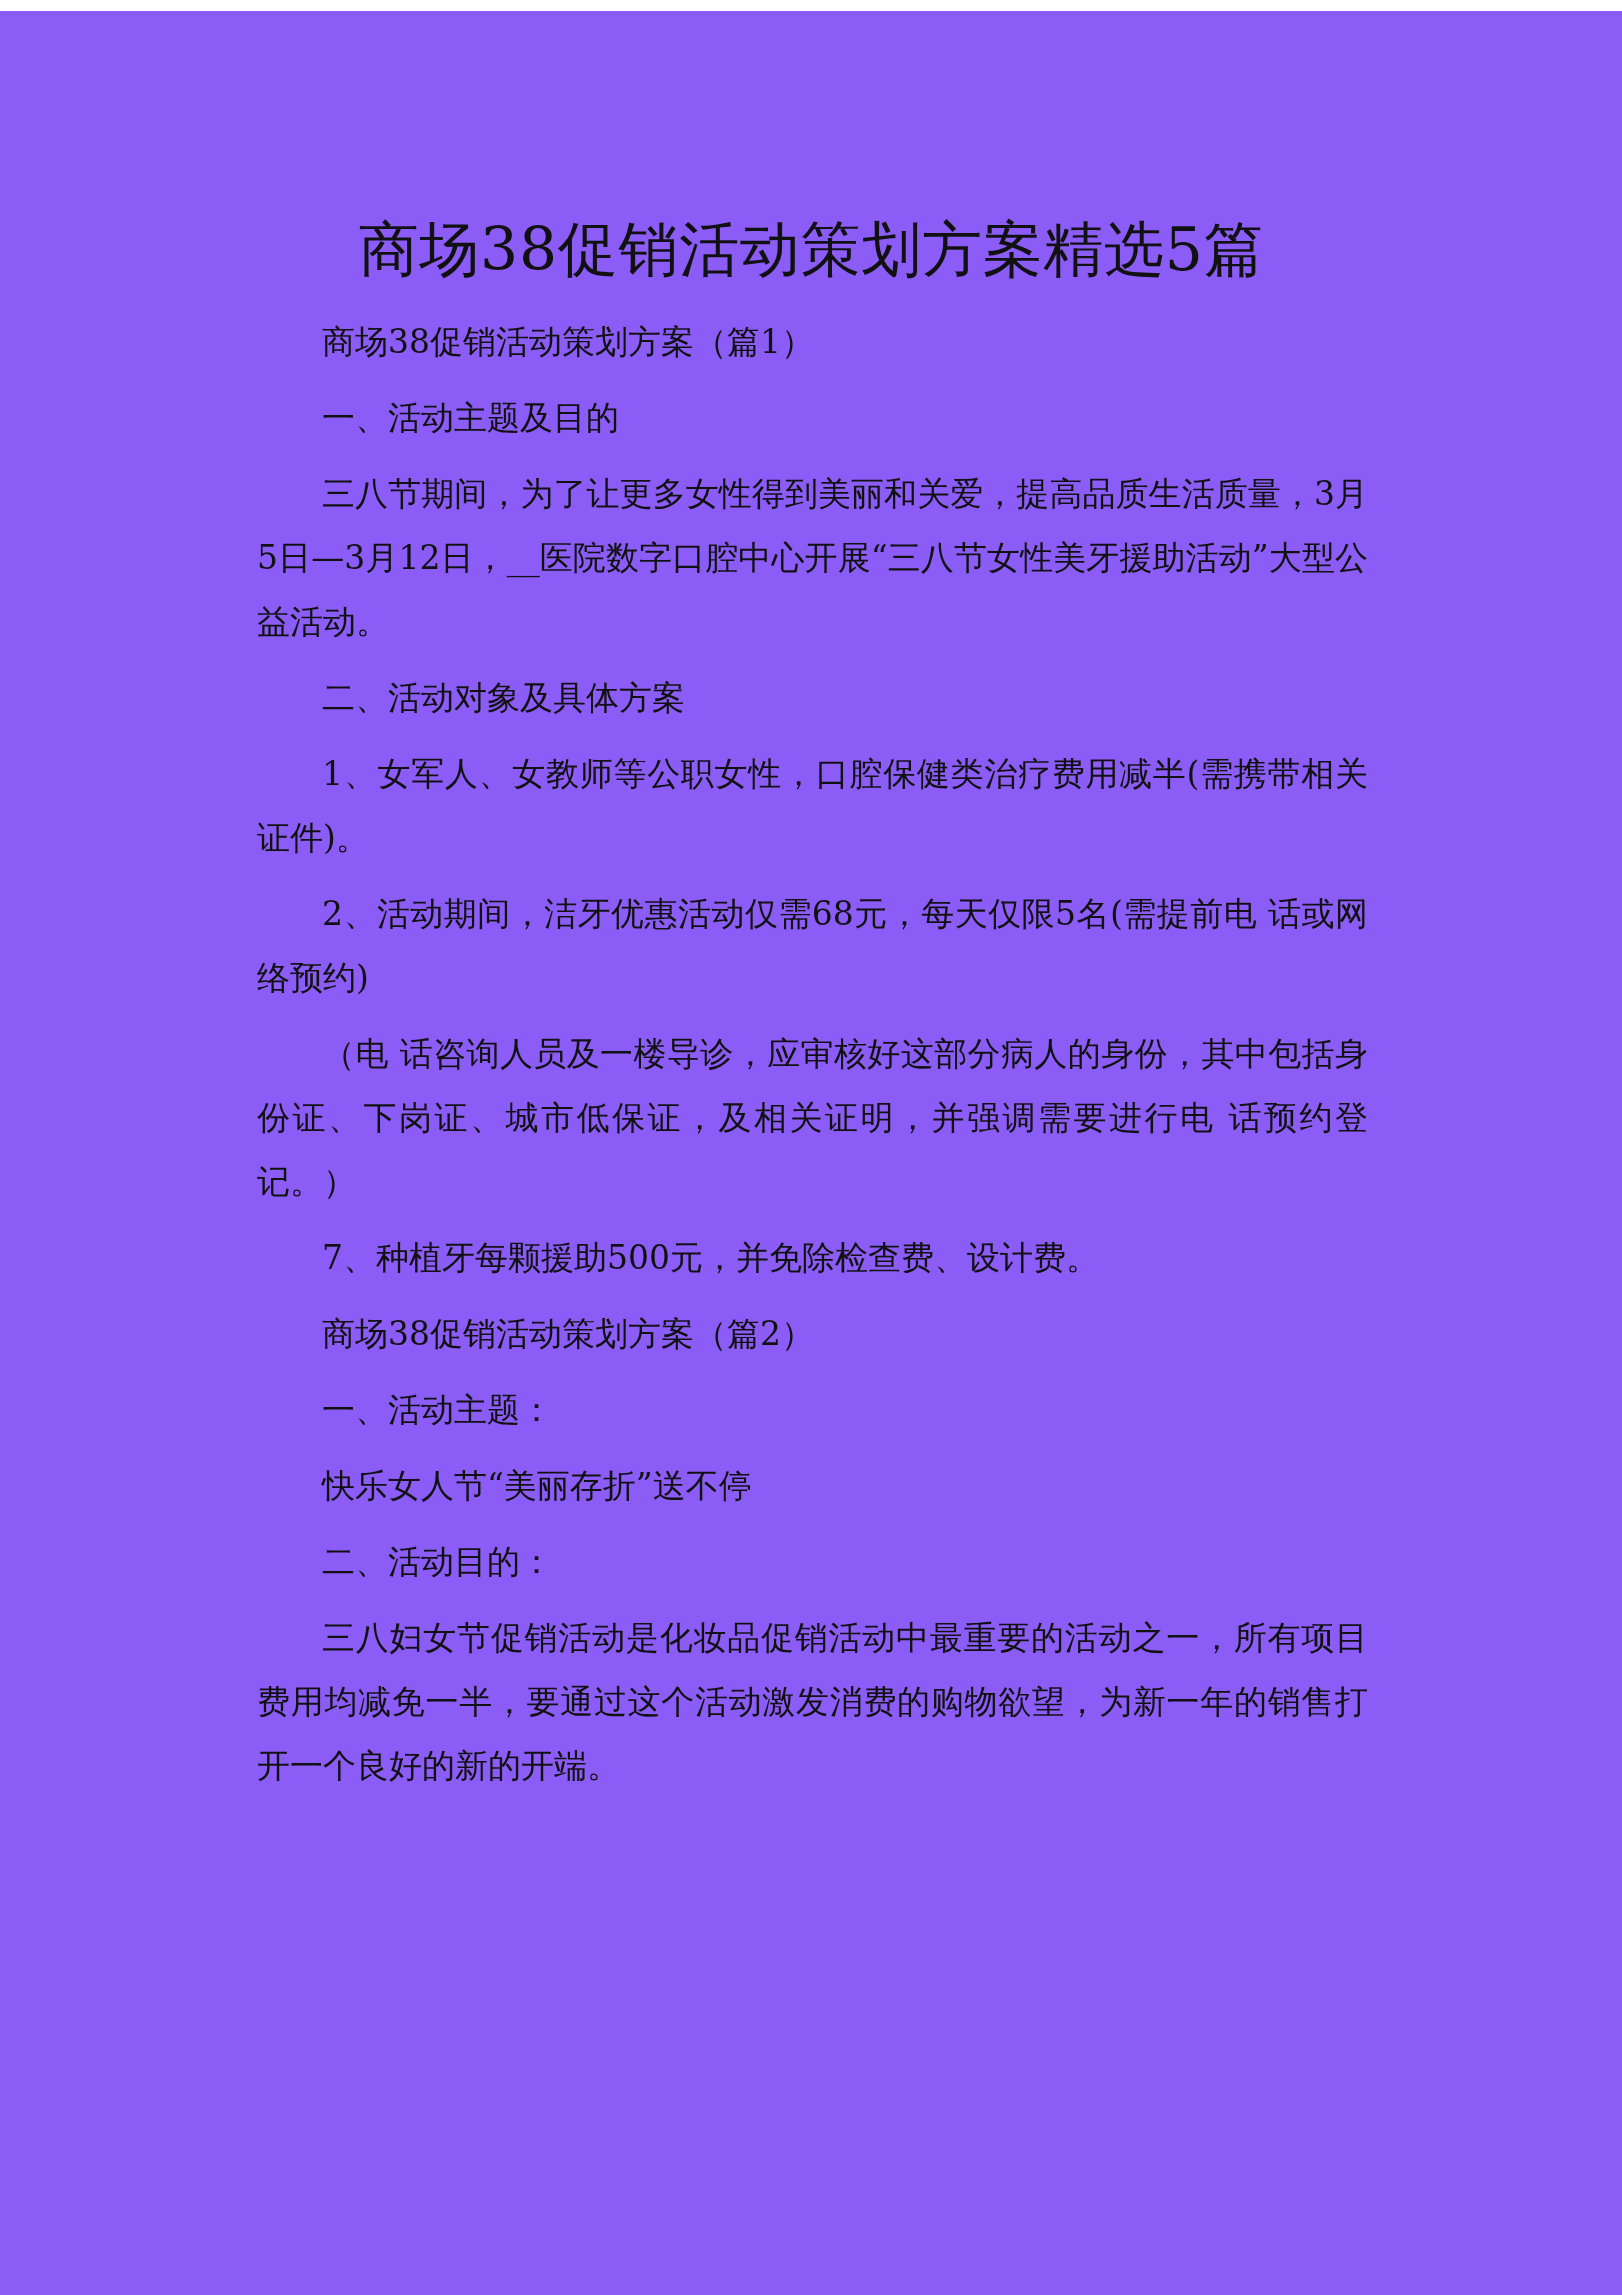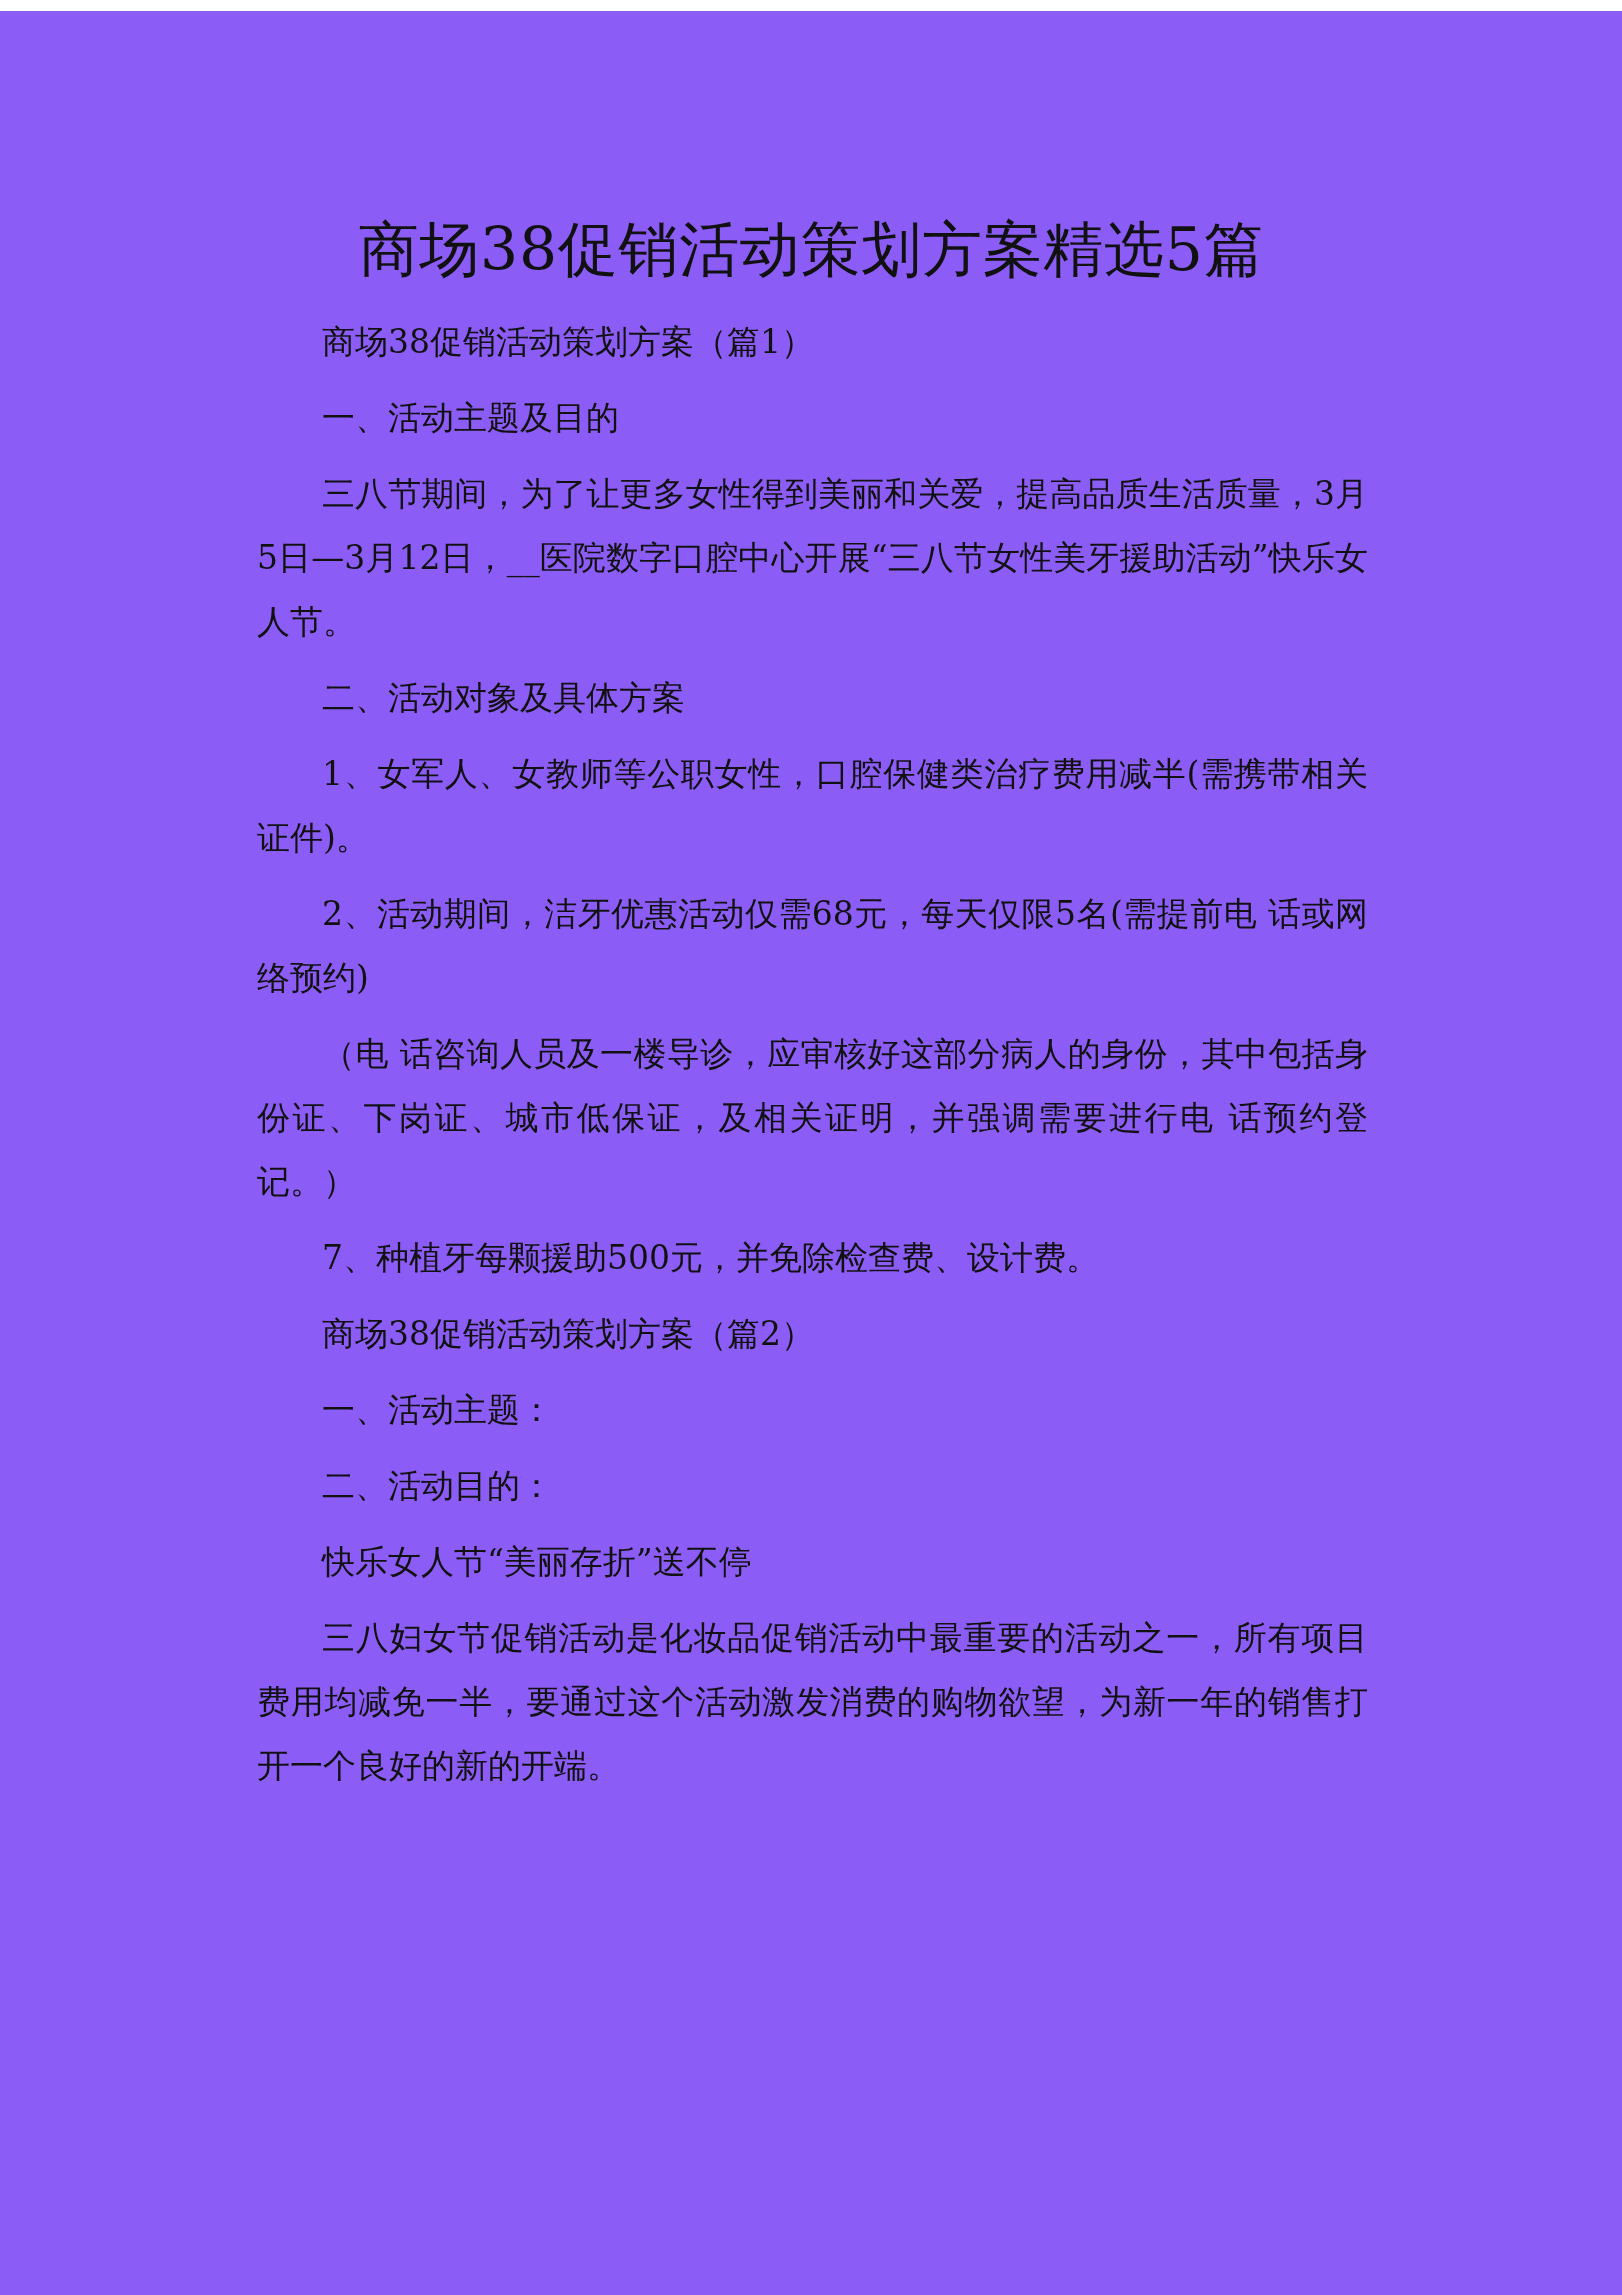--- a/index.html
+++ b/index.html
@@ -51,26 +51,26 @@
   </style>
 </head>
 <body>
 
 <div class="page">
   <h1 class="doc-title">商场38促销活动策划方案精选5篇</h1>
 
   <div class="body-text">
     <p class="para">商场38促销活动策划方案（篇1）</p>
     <p class="para">一、活动主题及目的</p>
-    <p class="para">三八节期间，为了让更多女性得到美丽和关爱，提高品质生活质量，3月5日—3月12日，__医院数字口腔中心开展“三八节女性美牙援助活动”快乐女人节。</p>
+    <p class="para">三八节期间，为了让更多女性得到美丽和关爱，提高品质生活质量，3月5日—3月12日，__医院数字口腔中心开展“三八节女性美牙援助活动”大型公益活动。</p>
     <p class="para">二、活动对象及具体方案</p>
     <p class="para">1、女军人、女教师等公职女性，口腔保健类治疗费用减半(需携带相关证件)。</p>
     <p class="para">2、活动期间，洁牙优惠活动仅需68元，每天仅限5名(需提前电 话或网络预约)</p>
     <p class="para">（电 话咨询人员及一楼导诊，应审核好这部分病人的身份，其中包括身份证、下岗证、城市低保证，及相关证明，并强调需要进行电 话预约登记。）</p>
     <p class="para">7、种植牙每颗援助500元，并免除检查费、设计费。</p>
     <p class="para">商场38促销活动策划方案（篇2）</p>
     <p class="para">一、活动主题：</p>
+    <p class="para">快乐女人节“美丽存折”送不停</p>
     <p class="para">二、活动目的：</p>
-    <p class="para">快乐女人节“美丽存折”送不停</p>
     <p class="para">三八妇女节促销活动是化妆品促销活动中最重要的活动之一，所有项目费用均减免一半，要通过这个活动激发消费的购物欲望，为新一年的销售打开一个良好的新的开端。</p>
   </div>
 </div>
 
 
 </body></html>

